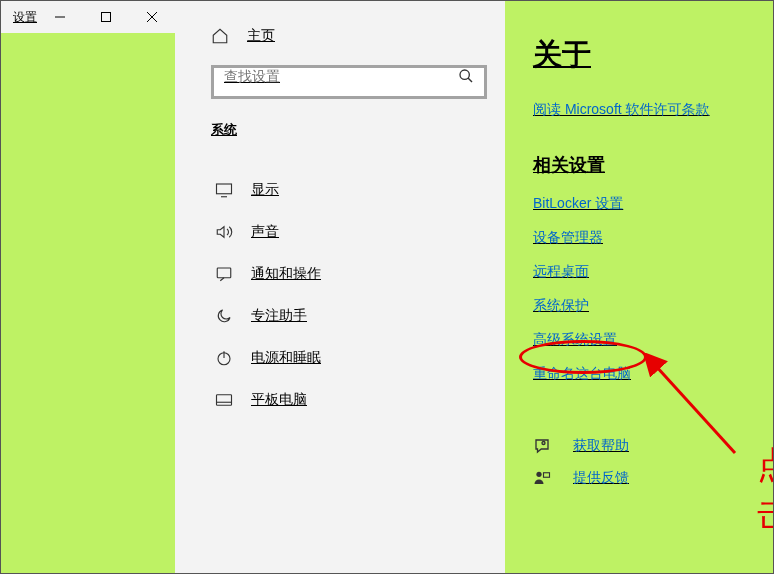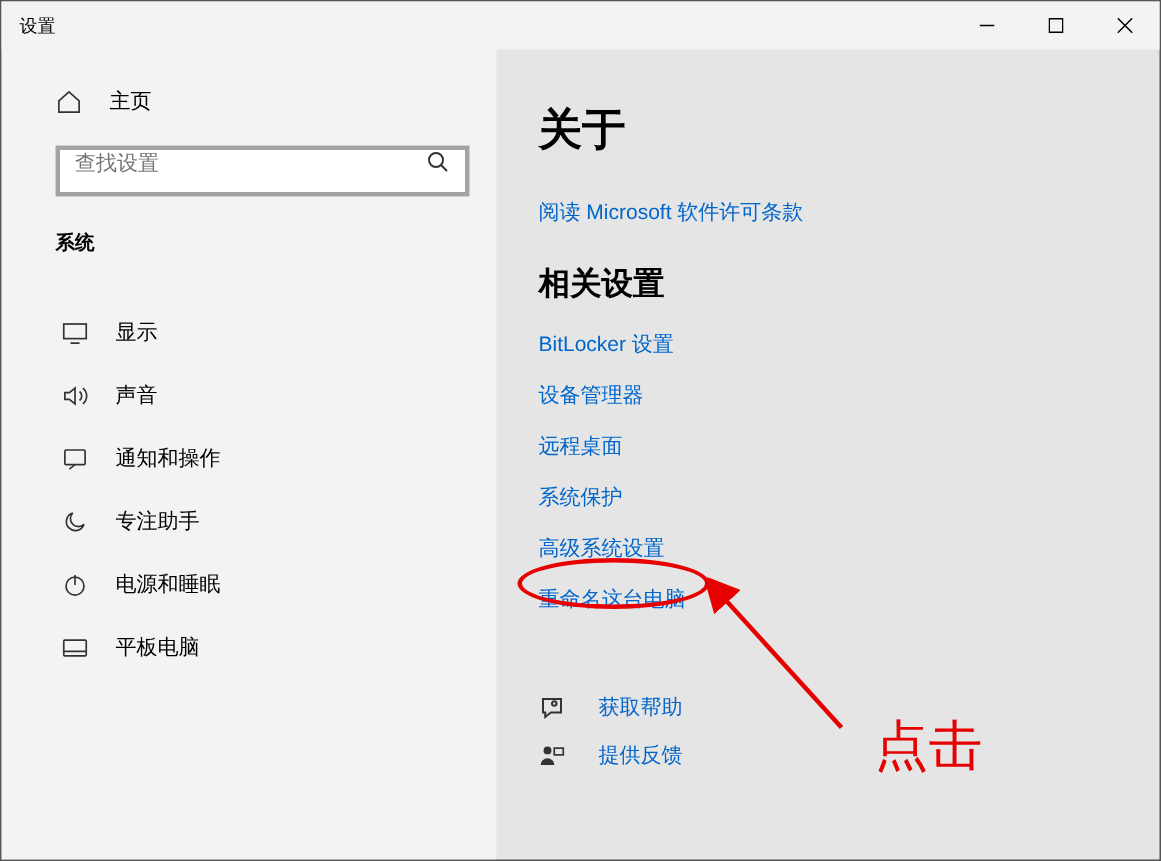--- a/index.html
+++ b/index.html
@@ -1,17 +1,17 @@
 <!DOCTYPE html>
 <html><head>
   <meta charset="utf-8">
   <style>
     * { margin: 0; padding: 0; box-sizing: border-box; font-family: "Segoe UI", "Microsoft YaHei", sans-serif; }
     body { width: 774px; height: 574px; background: #fff; position: relative; }
-    .window { width: 774px; height: 574px; border: 1px solid #555; display: flex; flex-direction: column; background: #e5e5e5; }
+    .window { width: 774px; height: 574px; border: 1px solid #555; display: flex; background: #bef264; text-decoration: underline; }
     
     .titlebar { height: 32px; display: flex; align-items: center; padding-left: 12px; background: #f3f3f3; }
     .titlebar-title { font-size: 12px; flex: 1; }
     .titlebar-controls { display: flex; }
     .titlebar-btn { width: 46px; height: 32px; display: flex; align-items: center; justify-content: center; cursor: default; }
     .titlebar-btn svg { width: 10px; height: 10px; }
     
     .body { flex: 1; display: flex; overflow: hidden; }
     
     .sidebar { width: 330px; background: #f3f3f3; padding: 20px 0 0 0; overflow-y: auto; }
@@ -25,21 +25,21 @@
     
     .category { font-size: 13px; font-weight: 600; padding: 0 0 0 36px; margin-bottom: 30px; }
     
     .nav-item { display: flex; align-items: center; padding: 12px 0 12px 40px; gap: 18px; cursor: default; }
     .nav-item .icon { width: 18px; display: flex; align-items: center; justify-content: center; color: #333; }
     .nav-item .label { font-size: 14px; }
     
     .main { flex: 1; padding: 34px 0 0 28px; position: relative; }
     .page-title { font-size: 29px; font-weight: 600; margin-bottom: 26px; }
     .link { color: #0066cc; font-size: 14px; margin-bottom: 16px; cursor: pointer; display: block; }
-    .section-heading { font-size: 21px; font-weight: 600; margin-top: 24px; margin-bottom: 18px; }
+    .section-heading { font-size: 18px; font-weight: 600; margin-top: 34px; margin-bottom: 18px; }
     .help-row { display: flex; align-items: center; gap: 22px; margin-bottom: 14px; }
     .help-row .icon { width: 18px; display: flex; align-items: center; justify-content: center; color: #333; }
     .help-row .label { color: #0066cc; font-size: 14px; cursor: pointer; }
     .help-block { margin-top: 54px; }
     
     .highlight-oval { position: absolute; border: 3px solid #e60000; border-radius: 50%; width: 128px; height: 34px; pointer-events: none; }
     .annotation-text { position: absolute; color: #e60000; font-size: 36px; font-weight: 400; pointer-events: none; margin-left: 22px; }
     .arrow-svg { position: absolute; pointer-events: none; }
   </style>
 </head>

